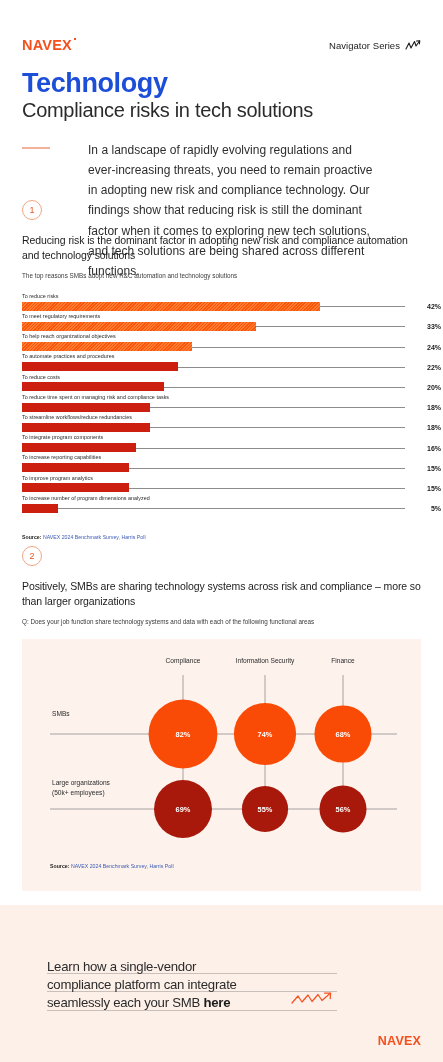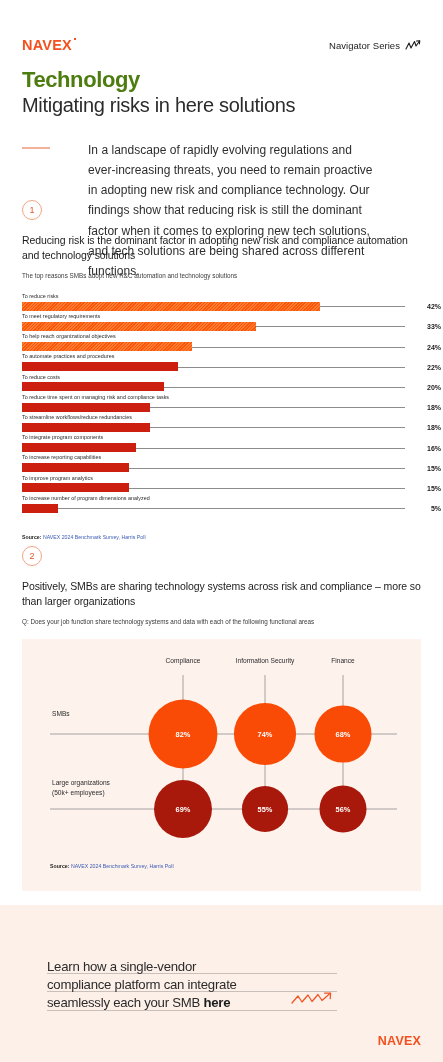--- a/index.html
+++ b/index.html
@@ -50,23 +50,23 @@
     font-size: 9.5px;
     color: #1c1c1c;
     letter-spacing: 0.05px;
     text-align: center;
   }
   .nav-series-mark { display: block; }
 
   
   .titles { position: absolute; top: 56px; left: 22px; right: 22px; }
   .title-main {
-    font-size: 22px;
+    font-size: 27px;
     font-weight: 700;
-    color: #4d7c0f;
+    color: #1d4ed8;
     letter-spacing: -0.4px;
     line-height: 1.12;
   }
   .title-sub {
     font-size: 20px;
     font-weight: 400;
     color: #2b2b2b;
     letter-spacing: -0.3px;
     line-height: 1.18;
     margin-top: 1px;
@@ -244,21 +244,21 @@
       <span>Navigator Series</span>
       <svg class="nav-series-mark" width="16" height="11" viewBox="0 0 16 11">
         <path d="M1 9 L4 3 L6 8 L9.5 1.5 L11 6 L14.5 1" fill="none" stroke="#1c1c1c" stroke-width="1.1" stroke-linecap="round" stroke-linejoin="round"></path>
         <path d="M11.5 1 L14.8 0.8 L14.4 4" fill="none" stroke="#1c1c1c" stroke-width="1.1" stroke-linecap="round" stroke-linejoin="round"></path>
       </svg>
     </div>
   </div>
 
   <div class="titles">
     <div class="title-main">Technology</div>
-    <div class="title-sub">Mitigating risks in here solutions</div>
+    <div class="title-sub">Compliance risks in tech solutions</div>
   </div>
 
   <div class="intro">
     <div class="intro-rule"></div>
     <div class="intro-text">In a landscape of rapidly evolving regulations and ever-increasing threats, you need to remain proactive in adopting new risk and compliance technology. Our findings show that reducing risk is still the dominant factor when it comes to exploring new tech solutions, and tech solutions are being shared across different functions.</div>
   </div>
 
   <div class="sec1">
     <div class="badge">1</div>
     <div class="sec-head">Reducing risk is the dominant factor in adopting new risk and compliance automation and technology solutions</div>

